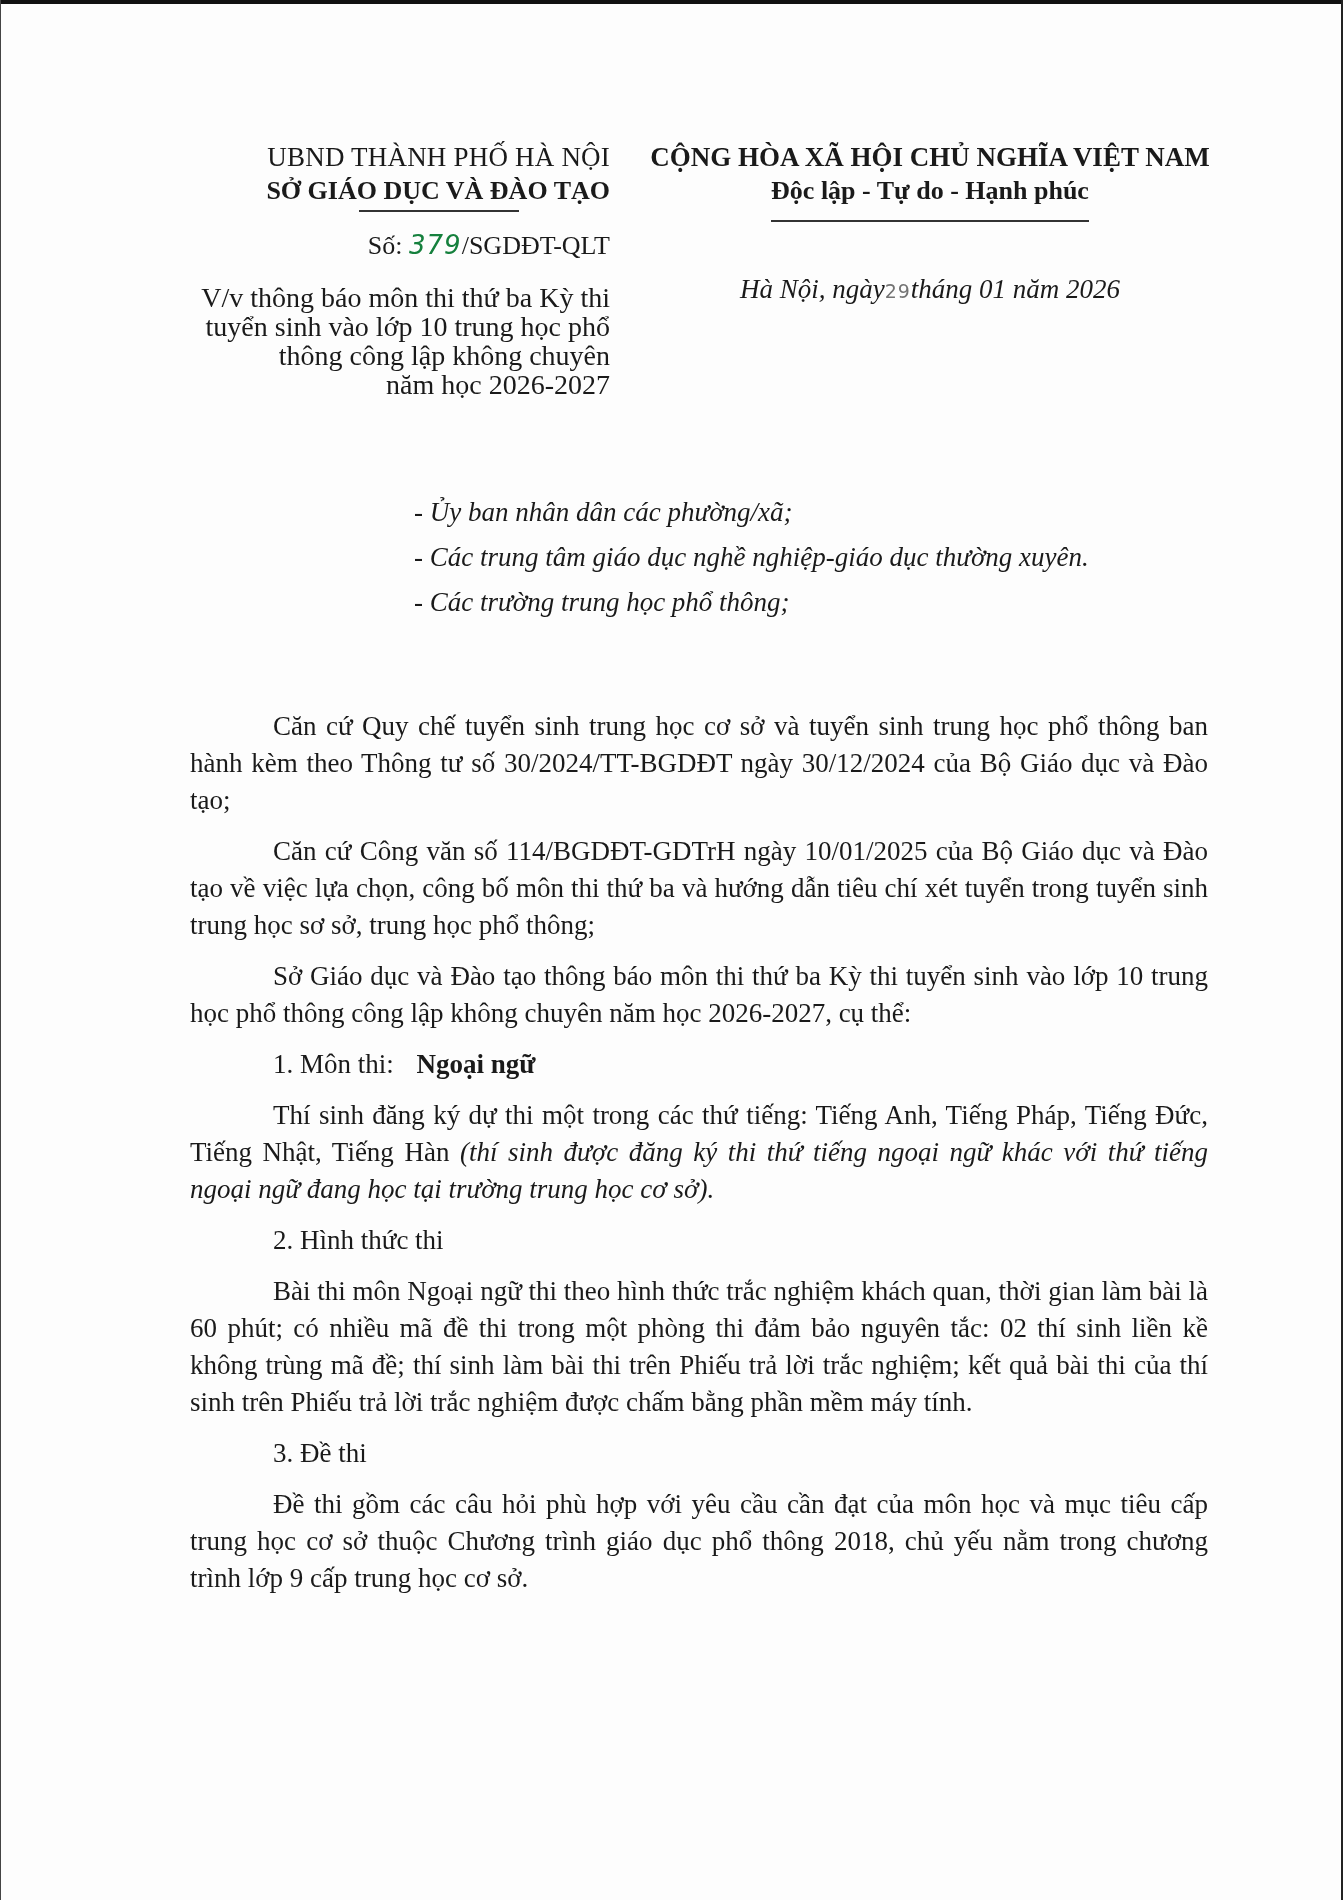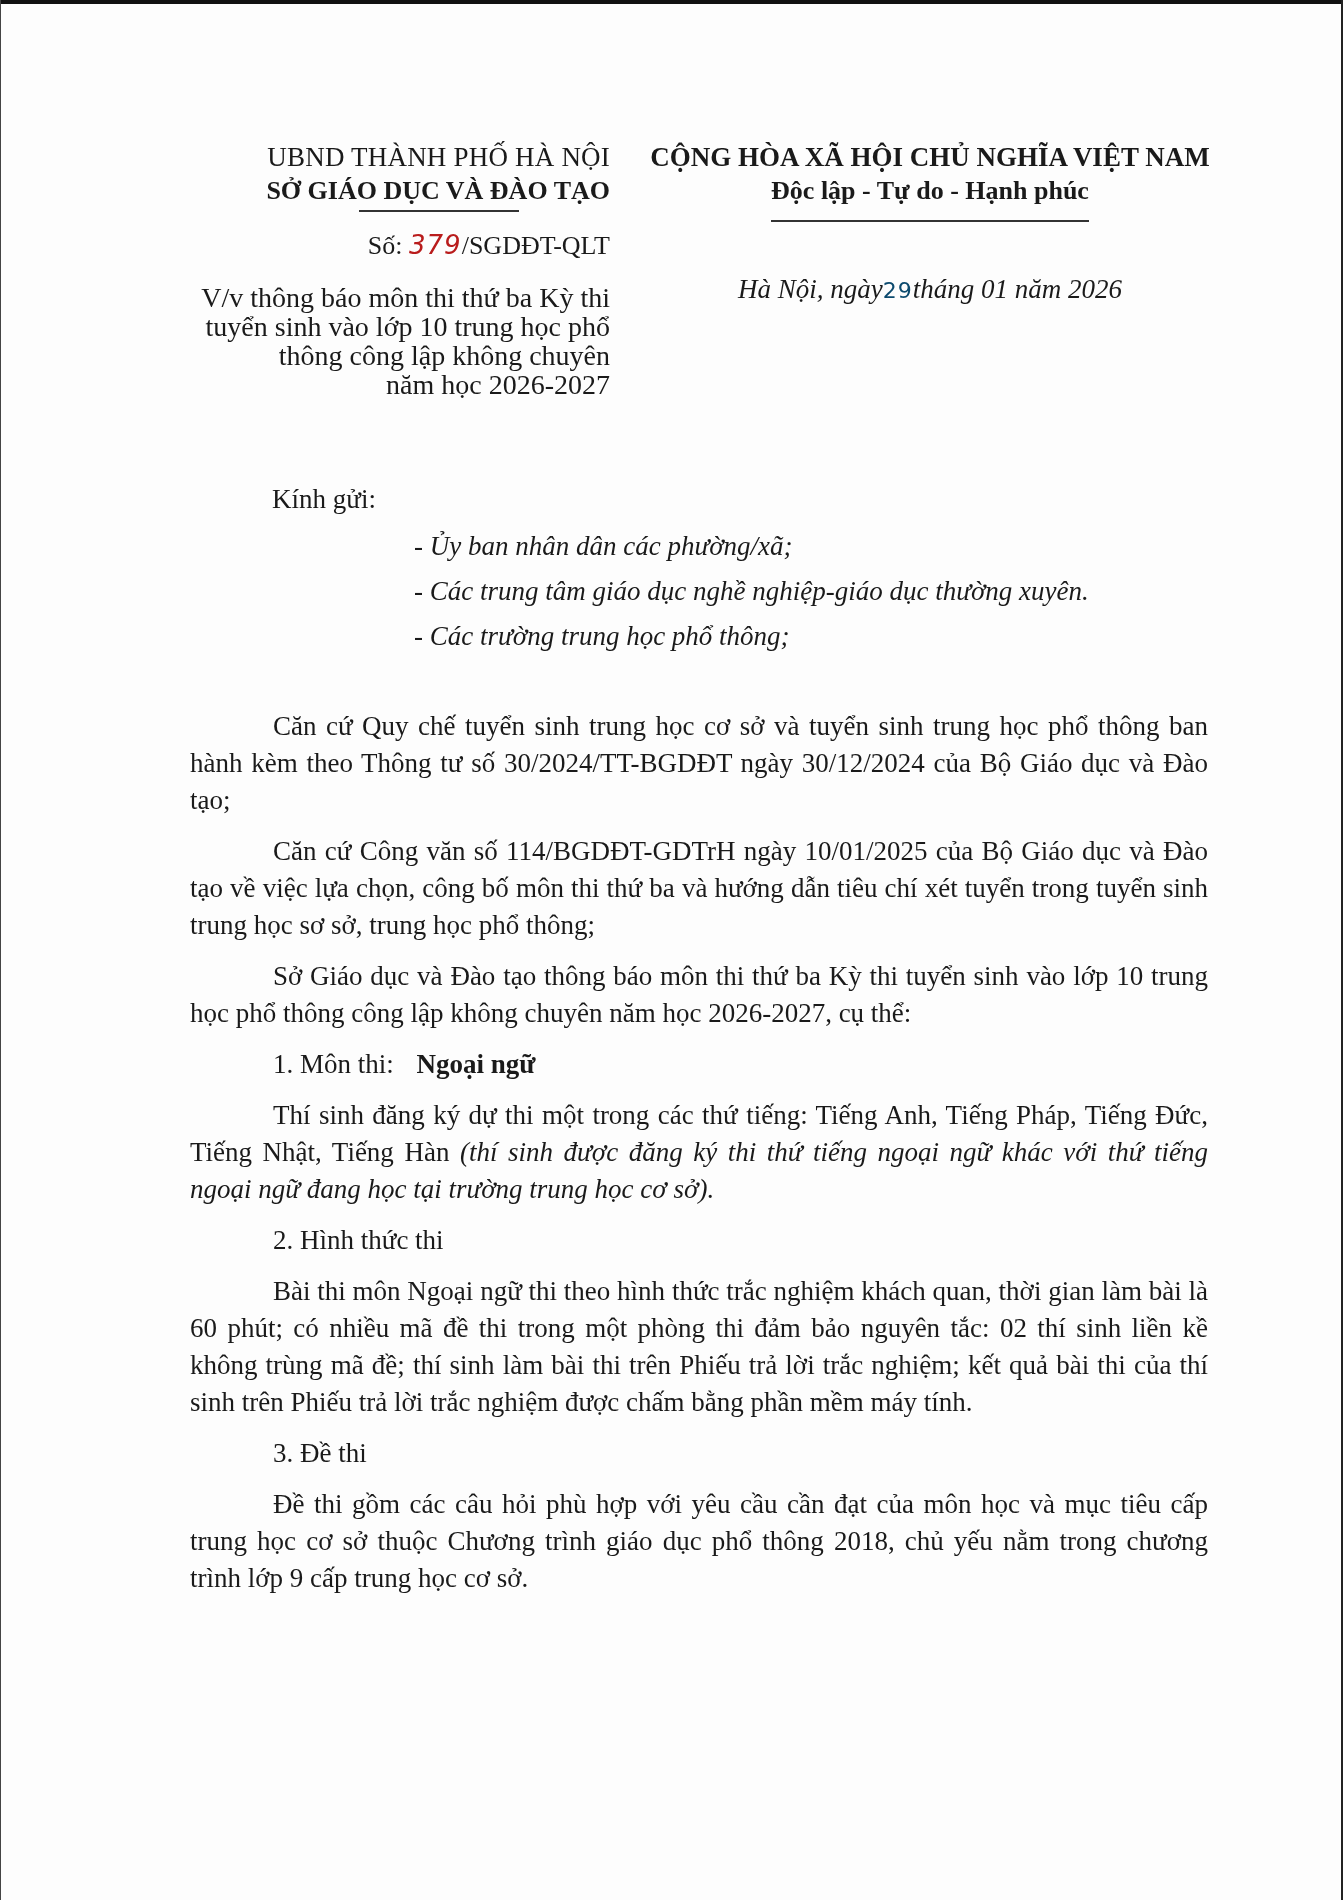--- a/index.html
+++ b/index.html
@@ -61,21 +61,21 @@
       background: #333;
     }
     .doc-number {
       margin-top: 20px;
       font-size: 26px;
       line-height: 34px;
     }
     .doc-number .handwritten {
       font-family: "DejaVu Sans", sans-serif;
       font-size: 26px;
-      color: #b91c1c;
+      color: #15803d;
       letter-spacing: 1px;
       font-style: italic;
     }
     .subject {
       margin-top: 20px;
       font-size: 28px;
       line-height: 29px;
     }
     .header-right {
       position: absolute;
@@ -100,22 +100,22 @@
     }
     .date-line {
       margin-top: 50px;
       font-size: 27px;
       line-height: 34px;
       font-style: italic;
     }
     .date-line .handwritten {
       font-family: "DejaVu Sans", sans-serif;
       font-style: normal;
-      font-size: 22px;
-      color: #0c4a6e;
+      font-size: 19px;
+      color: #737373;
       letter-spacing: 1px;
     }
     .recipients {
       position: absolute;
       left: 272px;
       top: 482px;
       width: 960px;
     }
     .recipients-label {
       font-size: 27px;
@@ -178,21 +178,20 @@
 
 <div class="header-right">
   <div class="nation">CỘNG HÒA XÃ HỘI CHỦ NGHĨA VIỆT NAM</div>
   <div class="motto">Độc lập - Tự do - Hạnh phúc</div>
   <div class="date-line">
     <span>Hà Nội, ngày</span><span class="handwritten">29</span><span>tháng 01 năm 2026</span>
   </div>
 </div>
 
 <div class="recipients">
-  <div class="recipients-label">Kính gửi:</div>
   <ul class="recipient-list">
     <li>- Ủy ban nhân dân các phường/xã;</li>
     <li>- Các trung tâm giáo dục nghề nghiệp-giáo dục thường xuyên.</li>
     <li>- Các trường trung học phổ thông;</li>
   </ul>
 </div>
 
 <div class="body-text">
   <p class="para">Căn cứ Quy chế tuyển sinh trung học cơ sở và tuyển sinh trung học phổ thông ban hành kèm theo Thông tư số 30/2024/TT-BGDĐT ngày 30/12/2024 của Bộ Giáo dục và Đào tạo;</p>
   <p class="para">Căn cứ Công văn số 114/BGDĐT-GDTrH ngày 10/01/2025 của Bộ Giáo dục và Đào tạo về việc lựa chọn, công bố môn thi thứ ba và hướng dẫn tiêu chí xét tuyển trong tuyển sinh trung học sơ sở, trung học phổ thông;</p>

